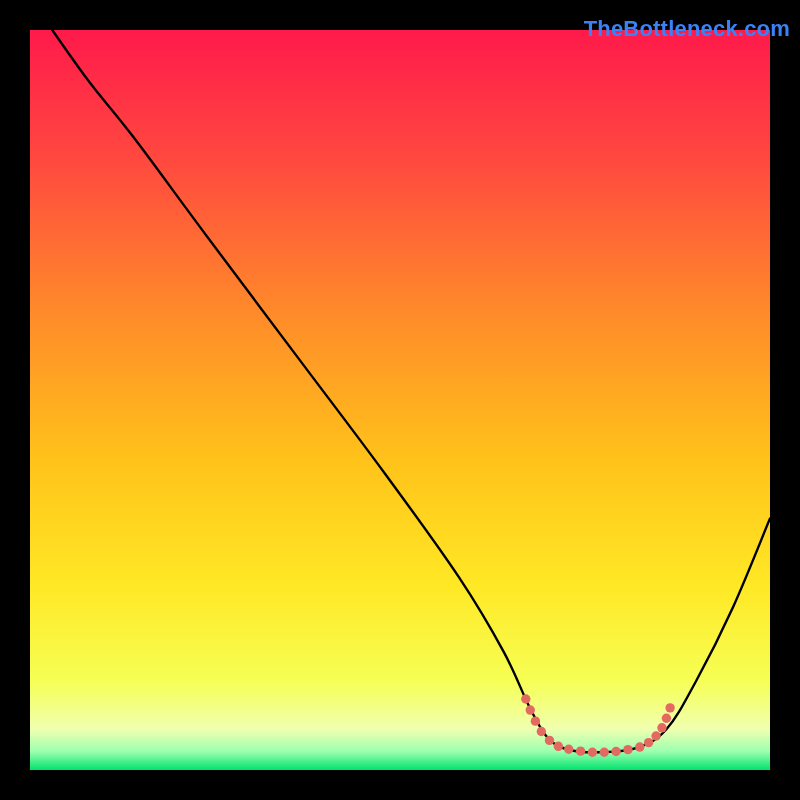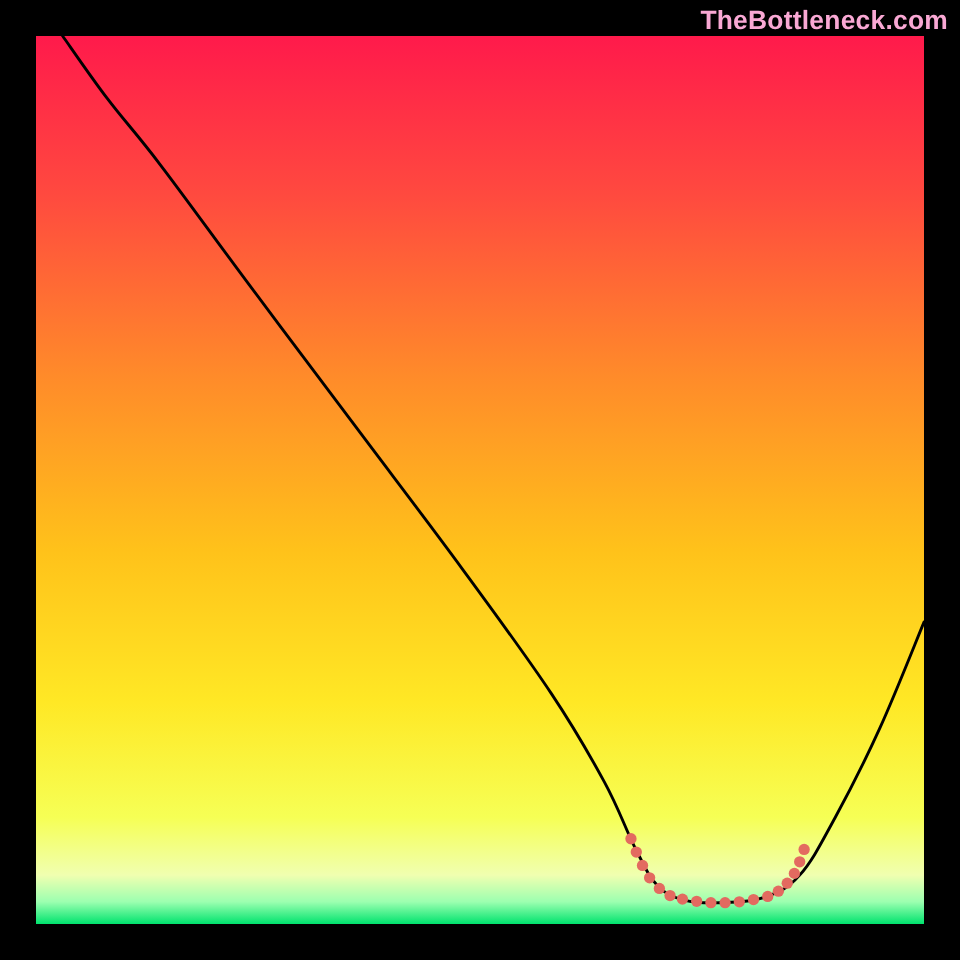--- a/index.html
+++ b/index.html
@@ -11,25 +11,25 @@
     font-family: Arial, Helvetica, sans-serif;
     overflow: hidden;
   }
   .wrap {
     position: relative;
     width: 800px;
     height: 800px;
   }
   .watermark {
     position: absolute;
-    top: 4px;
+    top: 16px;
     right: 10px;
     font-size: 22px;
     font-weight: 600;
-    color: #f9a8d4;
+    color: #3b82f6;
     letter-spacing: 0.2px;
     z-index: 3;
   }
   svg {
     position: absolute;
     left: 0;
     top: 0;
   }
 </style>
 </head>

